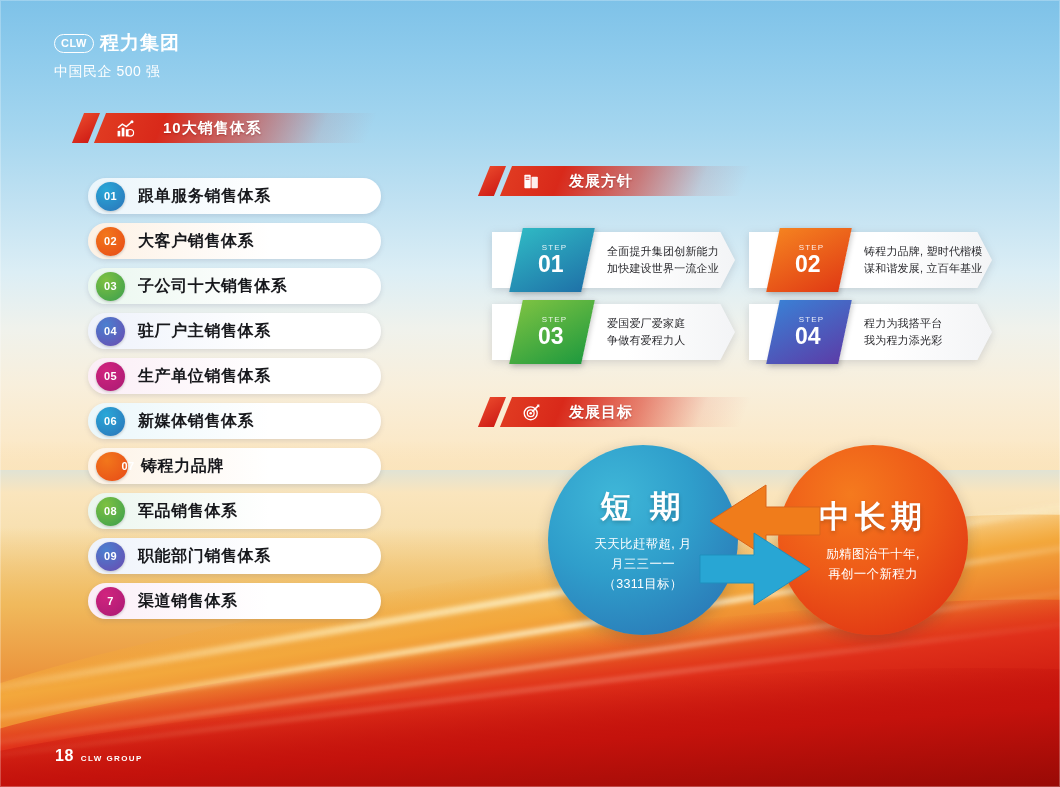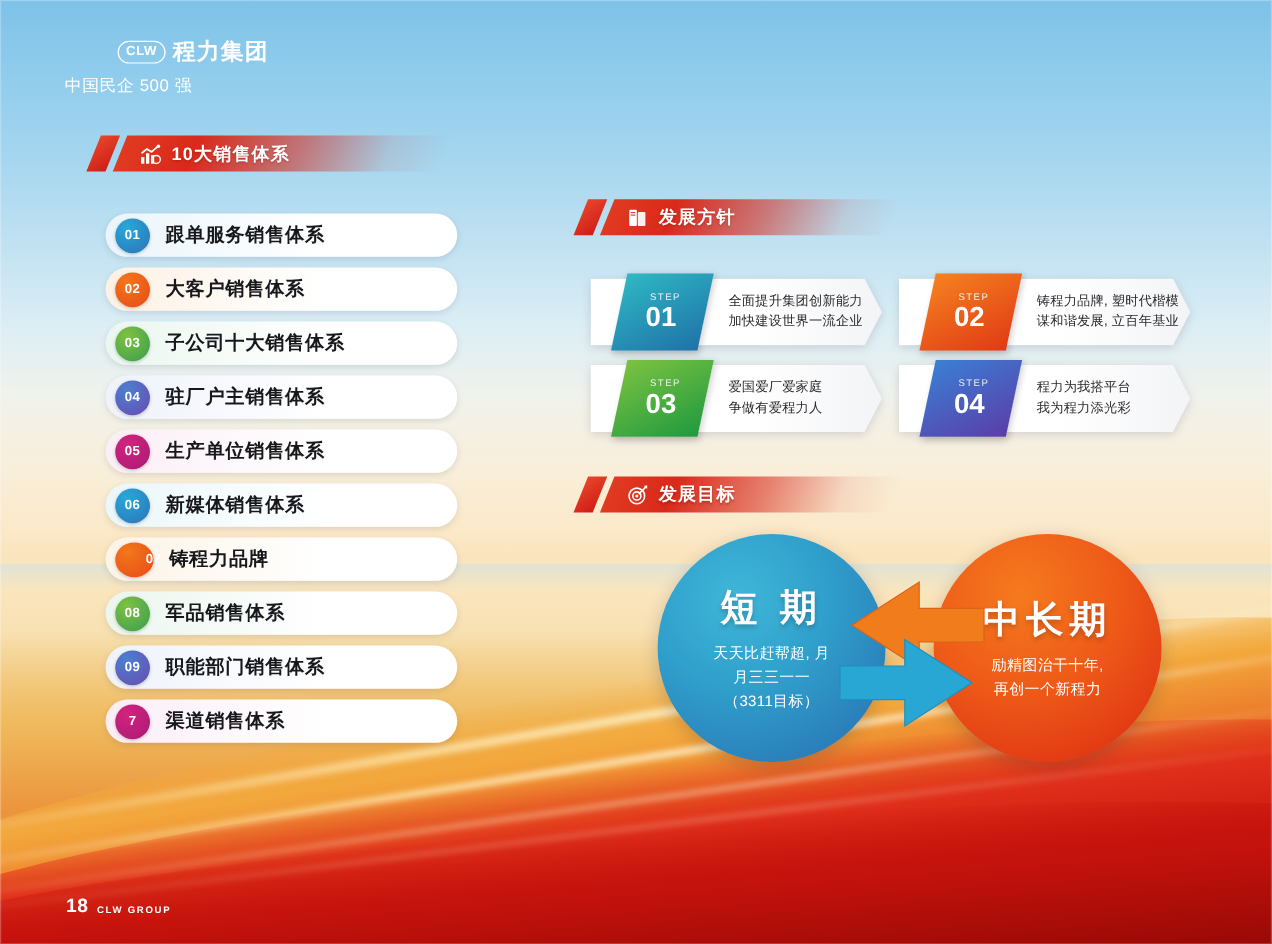--- a/index.html
+++ b/index.html
@@ -54,21 +54,21 @@
   .st4 { bottom:96px;  transform:rotate(-7deg); height:2px; opacity:.55; }
   .glow {
     position:absolute; right:-60px; bottom:120px; width:700px; height:110px;
     background:radial-gradient(ellipse at 70% 50%, rgba(255,245,200,.9) 0%, rgba(255,220,130,.35) 40%, rgba(255,200,100,0) 72%);
     transform:rotate(-10deg); filter:blur(6px);
   }
   .bg-edge { position:absolute; inset:0; box-shadow:inset 0 0 0 1px rgba(255,255,255,.25); pointer-events:none; }
 
   
   #logo { position:absolute; left:54px; top:30px; color:#fff; }
-  .logo-row { display:flex; align-items:center; gap:6px;margin-left:44px; }
+  .logo-row { display:flex; align-items:center; gap:6px; }
   .logo-mark {
     width:40px; height:19px; border:1.8px solid #fff; border-radius:10px;
     display:flex; align-items:center; justify-content:center;
     font-size:11px; font-weight:bold; letter-spacing:.5px; line-height:1;
   }
   .logo-cn { font-size:19px; font-weight:bold; letter-spacing:1px; }
   .logo-sub { font-size:14px; margin-top:7px; letter-spacing:.5px; font-weight:500; }
 
   
   .sec-head { position:absolute; height:30px; display:flex; align-items:center; }
@@ -78,21 +78,21 @@
     transform:skewX(-22deg);
   }
   .sh-bar {
     position:absolute; left:22px; top:0; height:30px;
     background:linear-gradient(to right,#e03a21 0%, #d9291a 22%, rgba(215,40,26,.55) 55%, rgba(215,40,26,.10) 82%, rgba(215,40,26,0) 100%);
     transform:skewX(-22deg);
   }
   .sh-inner { position:relative; display:flex; align-items:center; gap:8px; padding-left:38px; z-index:2; }
   .sh-icon { width:19px; height:19px; display:block; }
   .sh-text { color:#fff; font-size:15px; font-weight:bold; letter-spacing:1px;
-             text-shadow:0 1px 2px rgba(130,15,8,.45); }
+             text-shadow:0 1px 2px rgba(130,15,8,.45);margin-left:20px; }
 
   
   #sales-list { position:absolute; left:88px; top:178px; width:293px; }
   .pill {
     position:relative; height:36px; margin-bottom:9px; border-radius:18px;
     display:flex; align-items:center; padding-left:8px;
     box-shadow:0 2px 5px rgba(80,80,110,.16);
   }
   .badge {
     width:29px; height:29px; border-radius:50%; flex:none;

